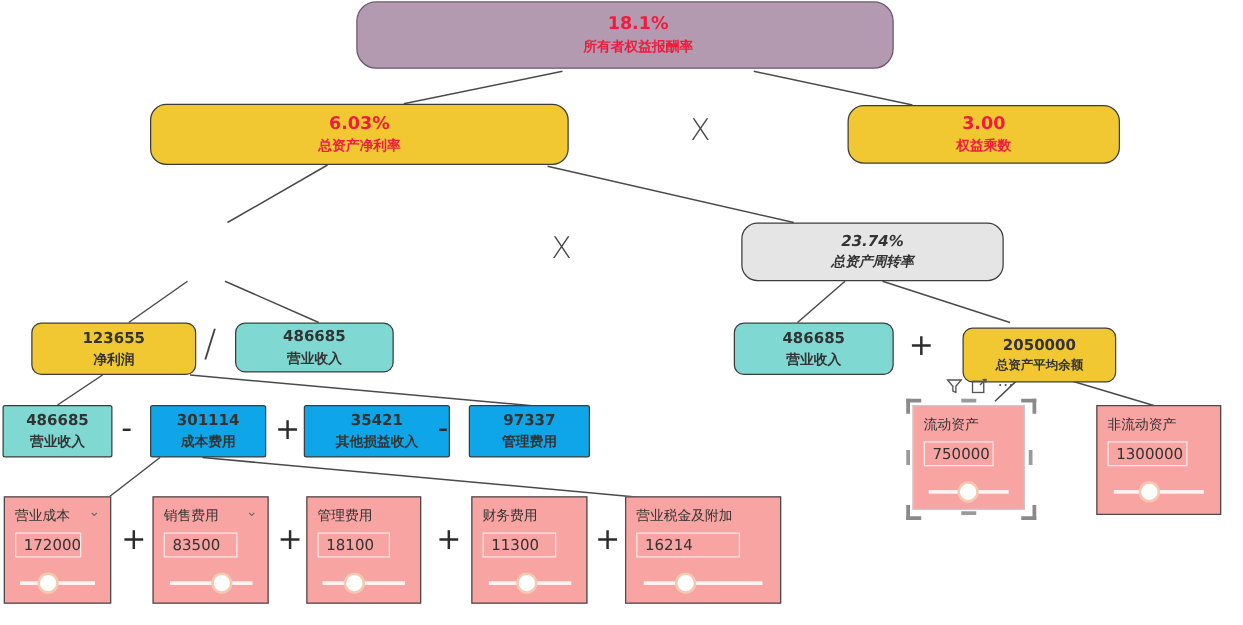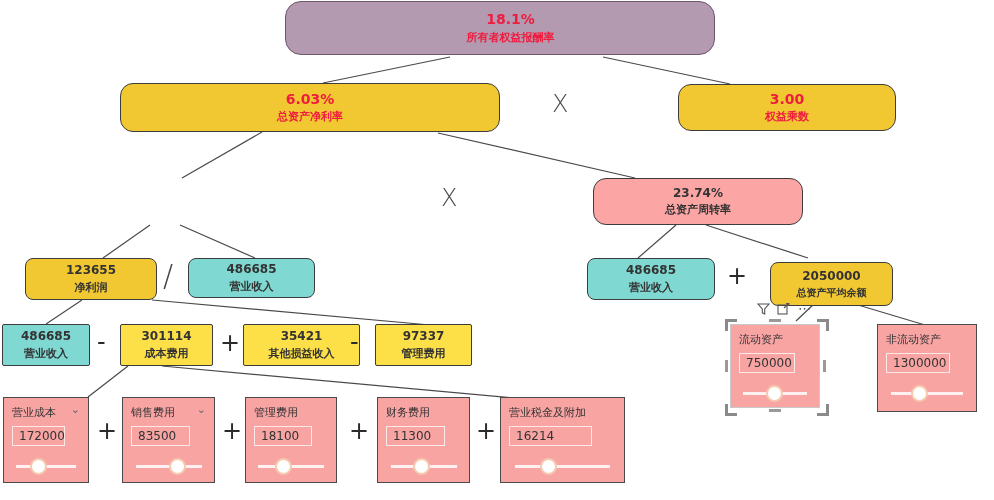--- a/index.html
+++ b/index.html
@@ -12,23 +12,23 @@
     position:absolute;z-index:2;box-sizing:border-box;border:1.5px solid #3c3c3c;
     display:flex;flex-direction:column;align-items:center;justify-content:center;gap:4px;
     text-align:center;line-height:1.1;
   }
   .r15{border-radius:16px;}
   .r12{border-radius:13px;}
   .r8{border-radius:8px;}
   .r2{border-radius:2px;}
   .root-fill{background:#b49ab0;border-color:#6d566d;padding-left:21px;}
   .gold{background:#f2c832;}
-  .gold-light{background:#fca5a5;}
+  .gold-light{background:#e5e5e5;font-style:italic;}
   .teal{background:#7fd8d1;}
-  .peach{background:#fde047;border-width:1px;}
+  .peach{background:#0ea5e9;border-width:1px;}
   .val{font-size:12px;font-weight:700;}
   .lbl{font-size:11px;font-weight:600;}
   .big .val{font-size:14px;}
   .red .val,.red .lbl{color:#ee1c3f;}
   .dark .val,.dark .lbl{color:#333;}
   .op{position:absolute;z-index:2;color:#444;font-weight:400;}
   .op-x{font-size:24px;font-weight:300;color:#4a4a4a;}
   .op-slash{font-size:30px;font-weight:300;}
   .op-pm{font-size:24px;color:#2b2b2b;}
   
@@ -83,21 +83,21 @@
     <line x1="162" y1="366" x2="513" y2="398" stroke="#4a4a4a" stroke-width="1.2"></line>
     <line x1="816" y1="302" x2="796" y2="321" stroke="#4a4a4a" stroke-width="1.2"></line>
     <line x1="848" y1="302" x2="925" y2="325" stroke="#4a4a4a" stroke-width="1.2"></line>
   </svg>
 
   <div class="node root-fill r15 red big" style="left:285px;top:1px;width:430px;height:54px;">
     <div class="val">18.1%</div>
     <div class="lbl">所有者权益报酬率</div>
   </div>
 
-  <div class="node gold r12 red big" style="left:120px;top:83px;width:380px;height:49px;">
+  <div class="node gold r12 red big" style="left:120px;top:83px;width:335px;height:49px;">
     <div class="val">6.03%</div>
     <div class="lbl">总资产净利率</div>
   </div>
   <span class="op op-x" style="left:552px;top:90px;">X</span>
   <div class="node gold r12 red big" style="left:678px;top:84px;width:218px;height:47px;">
     <div class="val">3.00</div>
     <div class="lbl">权益乘数</div>
   </div>
 
   <span class="op op-x" style="left:441px;top:184px;">X</span>

